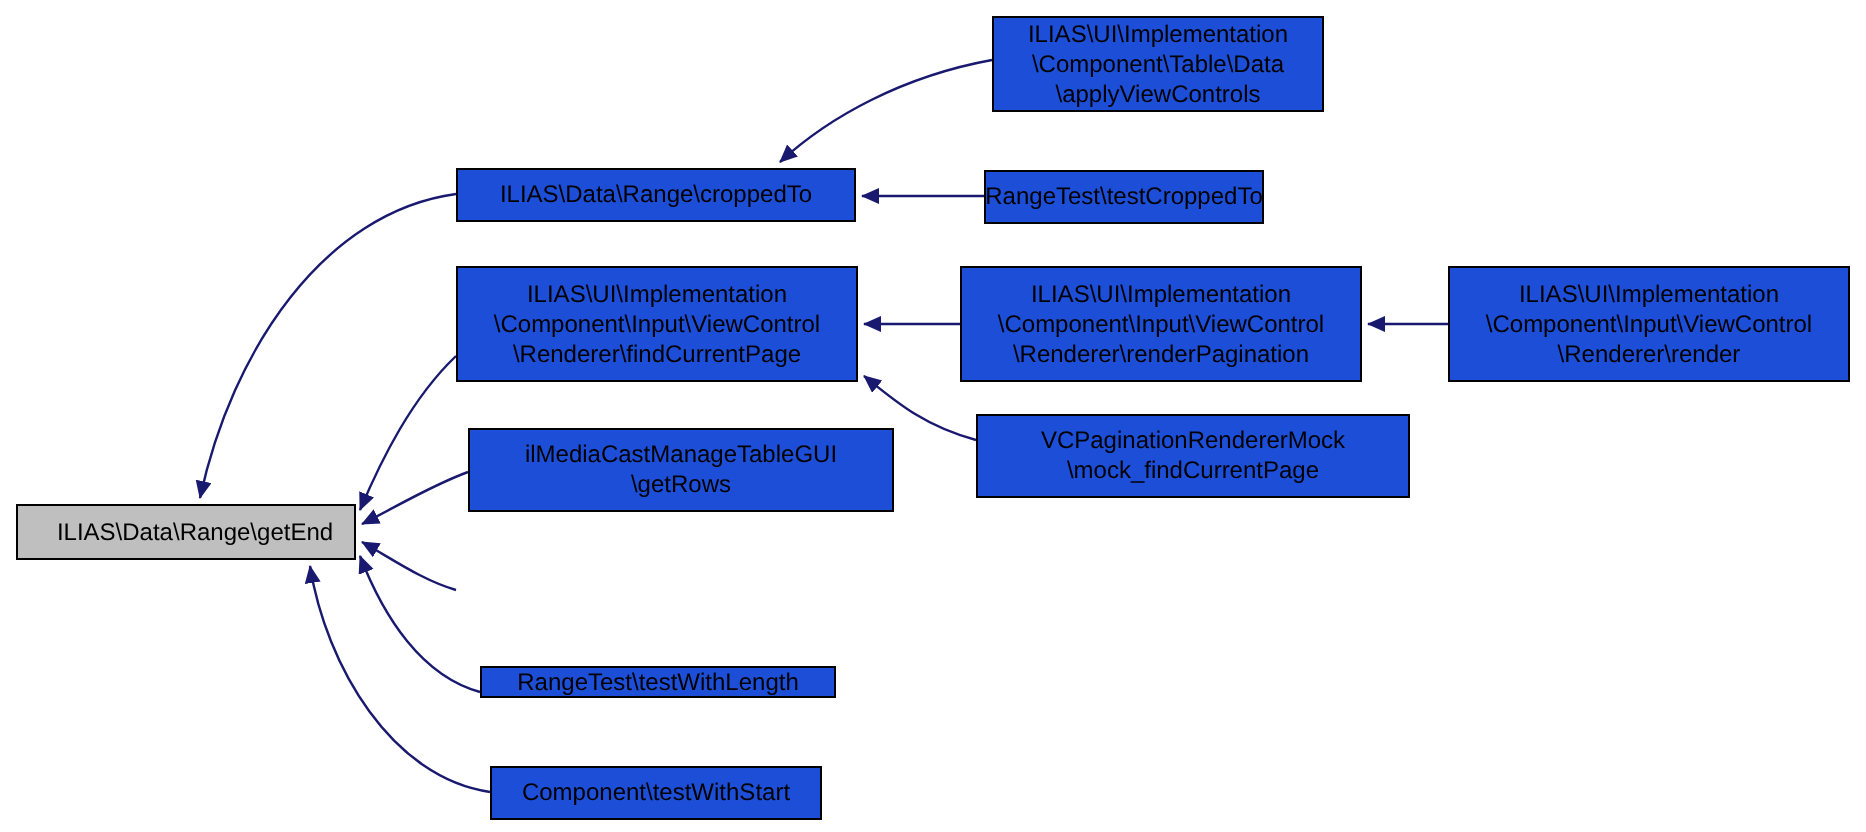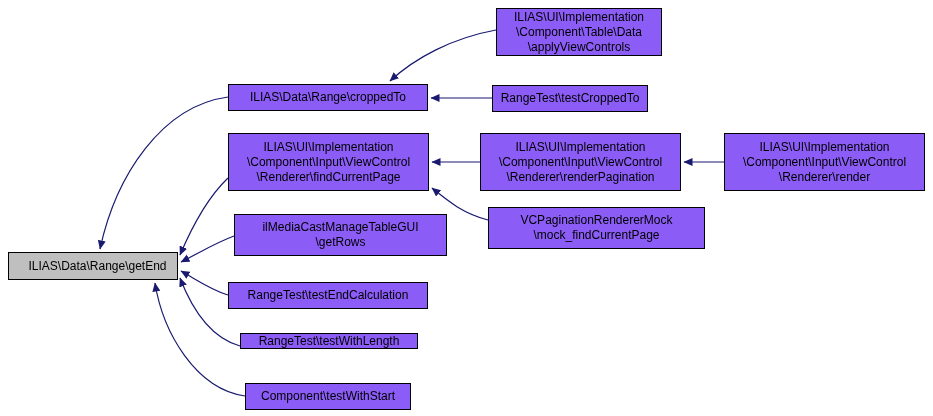--- a/index.html
+++ b/index.html
@@ -24,21 +24,21 @@
   }
   .edge {
     fill: none;
     stroke: #191970;
     stroke-width: 1.2;
   }
   .node {
     position: absolute;
     box-sizing: border-box;
     border: 1px solid #000000;
-    background: #8b5cf6;
+    background: #1d4ed8;
     display: flex;
     align-items: center;
     justify-content: center;
     text-align: center;
     font-size: 12px;
     line-height: 15px;
     white-space: pre-line;
     color: #000000;
     cursor: pointer;
     padding: 1px 4px;
@@ -73,39 +73,38 @@
   </svg>
 
   <div class="node main" style="left:8px; top:252px; width:170px; height:28px;padding-left:13px;">ILIAS\Data\Range\getEnd</div>
 
   <div class="node" style="left:228px; top:84px; width:200px; height:27px;">ILIAS\Data\Range\croppedTo</div>
 
   <div class="node" style="left:496px; top:8px; width:166px; height:48px;">ILIAS\UI\Implementation
 \Component\Table\Data
 \applyViewControls</div>
 
-  <div class="node" style="left:492px; top:85px; width:156px; height:27px;">RangeTest\testCroppedTo</div>
+  <div class="node" style="left:492px; top:85px; width:140px; height:27px;">RangeTest\testCroppedTo</div>
 
   <div class="node" style="left:228px; top:133px; width:201px; height:58px;">ILIAS\UI\Implementation
 \Component\Input\ViewControl
 \Renderer\findCurrentPage</div>
 
   <div class="node" style="left:480px; top:133px; width:201px; height:58px;">ILIAS\UI\Implementation
 \Component\Input\ViewControl
 \Renderer\renderPagination</div>
 
   <div class="node" style="left:724px; top:133px; width:201px; height:58px;">ILIAS\UI\Implementation
 \Component\Input\ViewControl
 \Renderer\render</div>
 
   <div class="node" style="left:488px; top:207px; width:217px; height:42px;">VCPaginationRendererMock
 \mock_findCurrentPage</div>
 
   <div class="node" style="left:234px; top:214px; width:213px; height:42px;">ilMediaCastManageTableGUI
 \getRows</div>
 
-  <div class="node" style="left:228px; top:282px; width:200px; height:27px;">RangeTest\testEndCalculation</div>
 
   <div class="node" style="left:240px; top:333px; width:178px; height:16px;">RangeTest\testWithLength</div>
 
   <div class="node" style="left:245px; top:383px; width:166px; height:27px;">Component\testWithStart</div>
 
 </div>
 
 </body></html>

